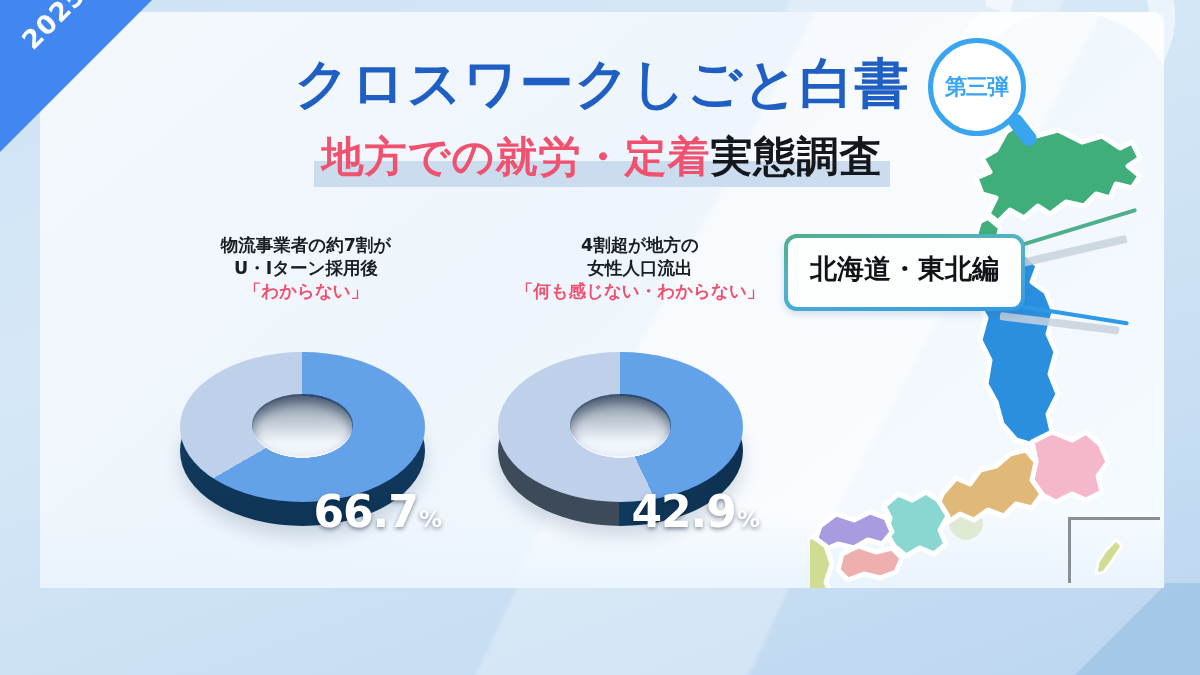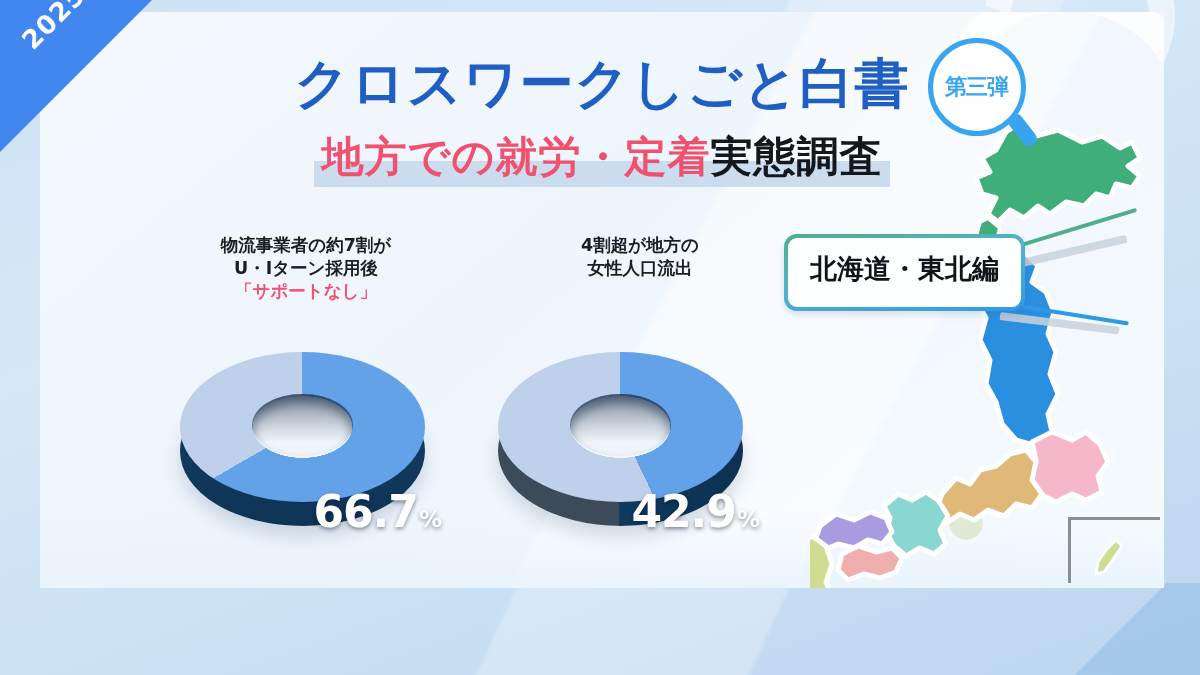--- a/index.html
+++ b/index.html
@@ -282,36 +282,37 @@
         <div class="subtitle">
           <span class="hot">地方での就労・定着</span><span class="dark">実態調査</span>
         </div>
       </div>
     </div>
   </div>
 
   <div class="caption cap-left">
     <div>物流事業者の約7割が</div>
     <div>U・Iターン採用後</div>
-    <div class="hot">「サポートなし」</div>
+    <div class="hot">「わからない」</div>
   </div>
   <div class="donut-wrap dw-left">
     <div class="donut-side">
       <div class="donut-side-hole"></div>
     </div>
     <div class="donut-top dt-left"></div>
     <div class="donut-inner-shadow"></div>
     <div class="donut-val">
       <span class="num">66.7</span><span class="pct">%</span>
     </div>
   </div>
 
   <div class="caption cap-right">
     <div>4割超が地方の</div>
     <div>女性人口流出</div>
+    <div class="hot">「何も感じない・わからない」</div>
   </div>
   <div class="donut-wrap dw-right">
     <div class="donut-side split">
       <div class="donut-side-hole"></div>
     </div>
     <div class="donut-top dt-right"></div>
     <div class="donut-inner-shadow"></div>
     <div class="donut-val">
       <span class="num">42.9</span><span class="pct">%</span>
     </div>

